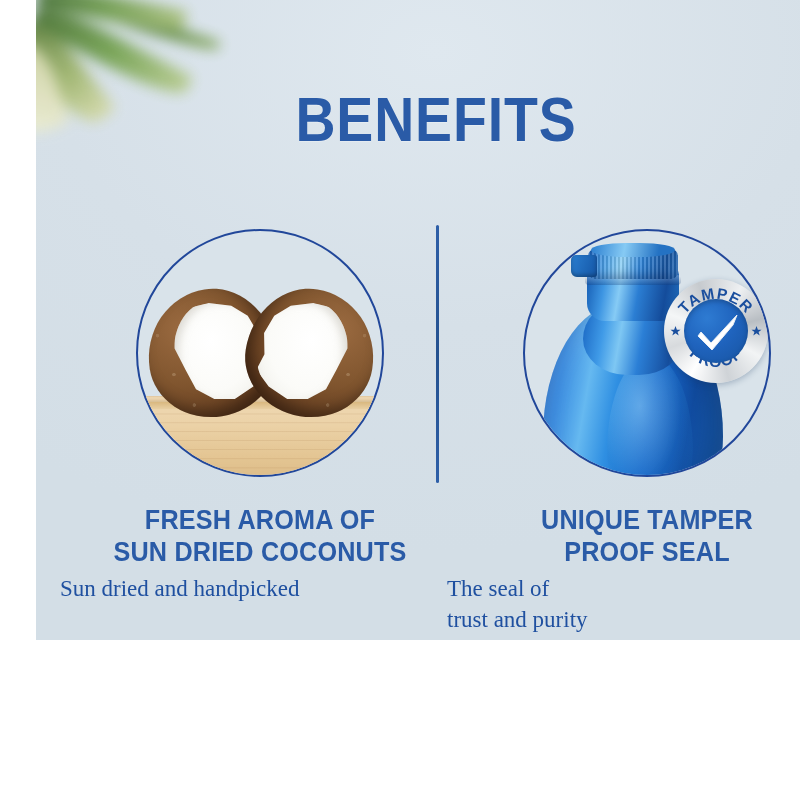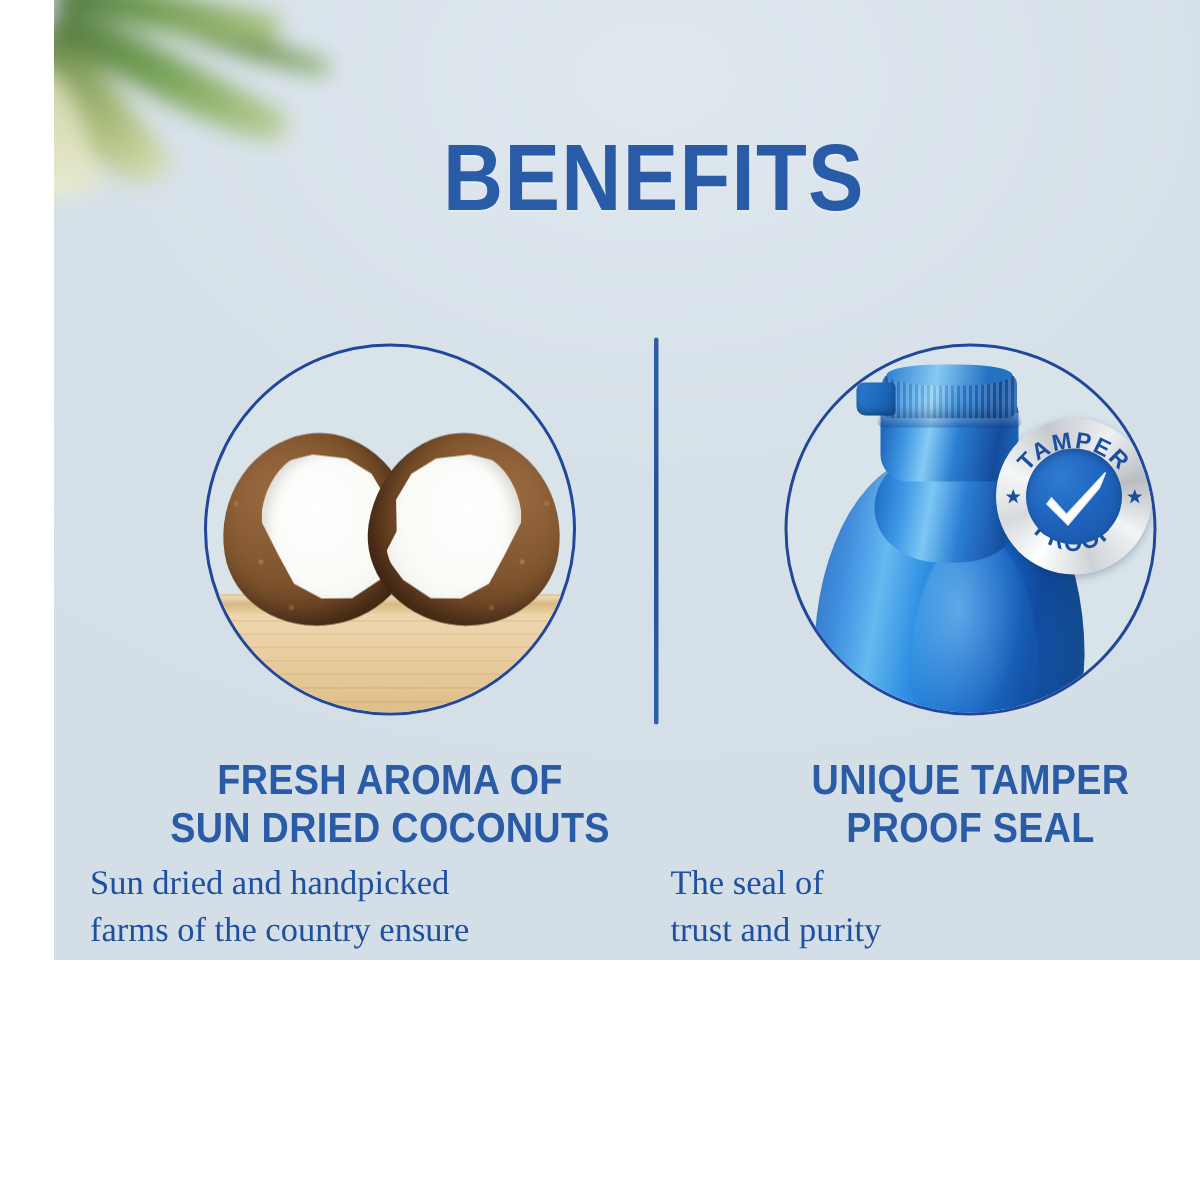--- a/index.html
+++ b/index.html
@@ -334,21 +334,20 @@
         </div>
       </div>
 
       <div class="heading heading-left">
         <div>FRESH AROMA OF</div>
         <div>SUN DRIED COCONUTS</div>
       </div>
 
       <div class="body body-left">
         <div>Sun dried and handpicked</div>
-        <div>farms of the country ensure</div>
       </div>
     </div>
 
     <div class="col col-right">
 
       <div class="circle circle-right">
         <div class="bottle-scene">
           <div class="bottle-body"></div>
           <div class="bottle-drop"></div>
           <div class="bottle-shoulder"></div>

